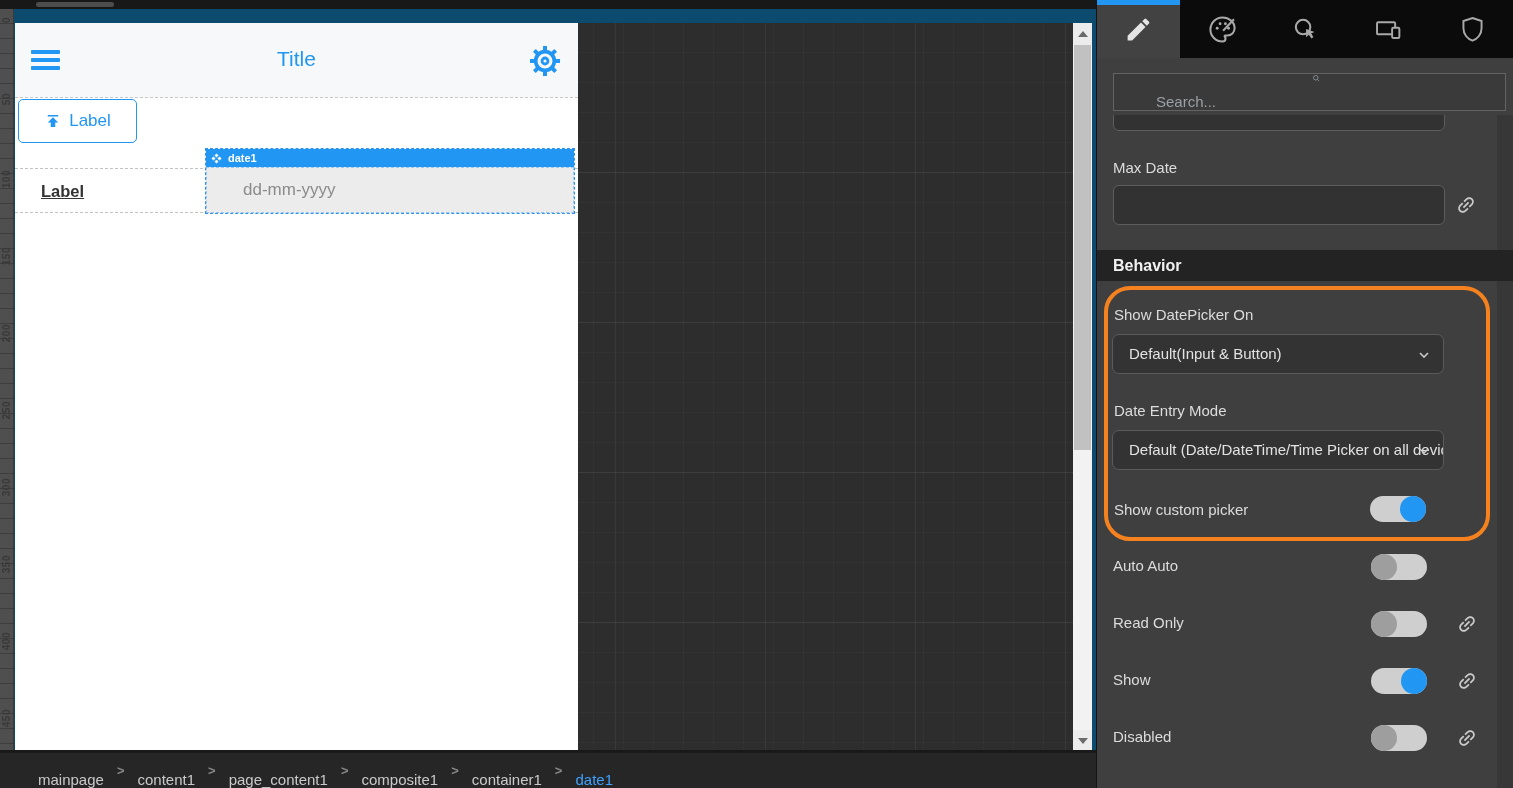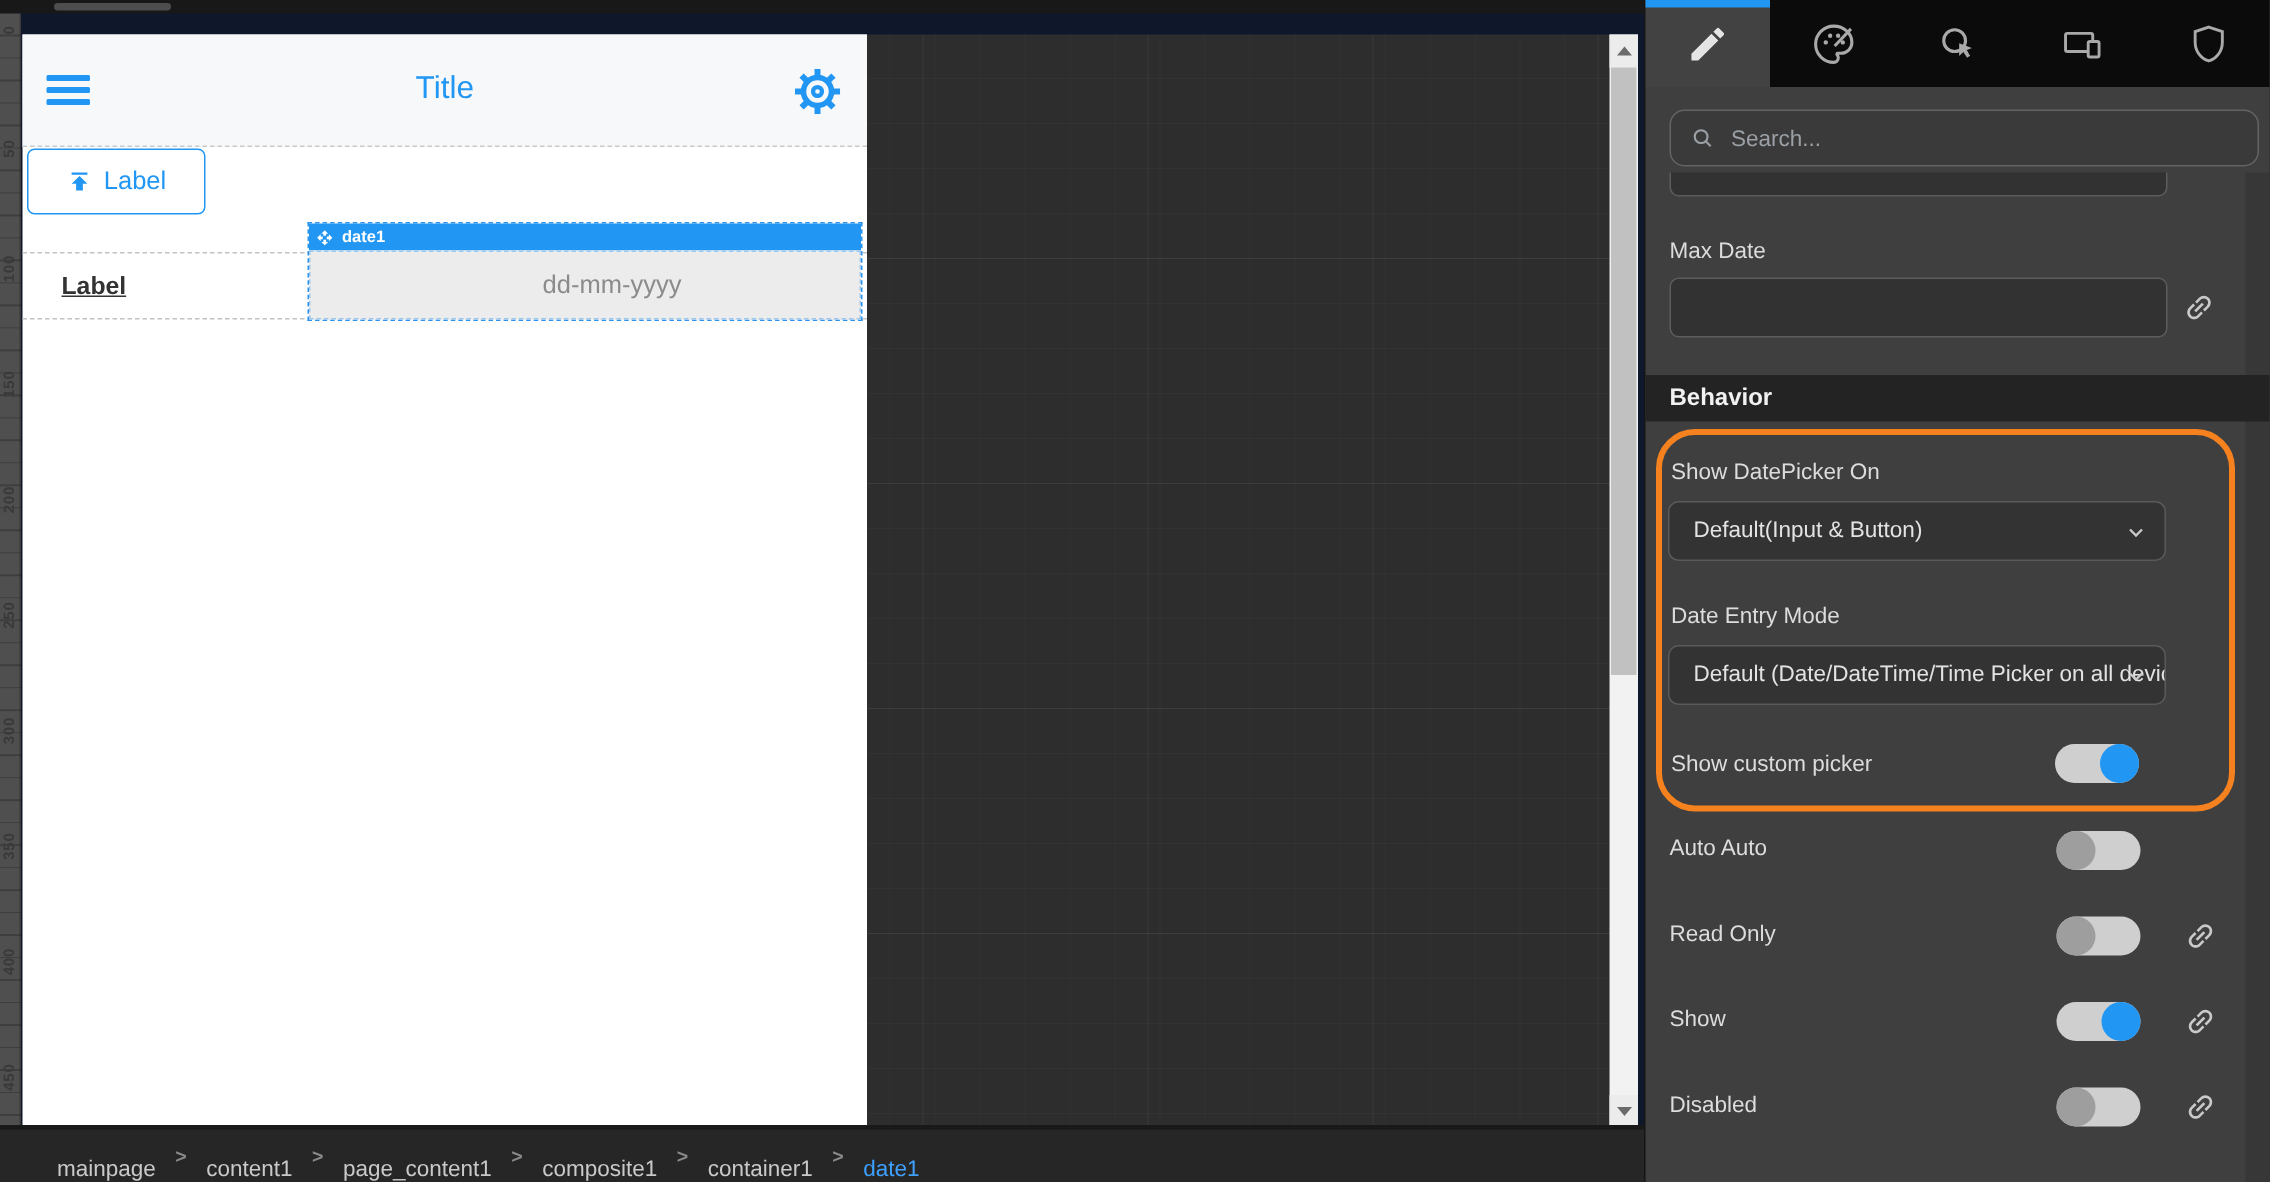--- a/index.html
+++ b/index.html
@@ -2,21 +2,21 @@
 <html><head>
 <meta charset="utf-8">
 <style>
   * { margin:0; padding:0; box-sizing:border-box; }
   html,body { width:1513px; height:788px; overflow:hidden;
     font-family:"Liberation Sans", sans-serif; background:#3f3f3f; }
   .abs { position:absolute; }
   #stage { position:relative; width:1513px; height:788px; background:#3f3f3f; }
 
   
-  #workspace { left:0; top:0; width:1096px; height:788px; background:#0f172a; }
+  #workspace { left:0; top:0; width:1096px; height:788px; background:#0c4a6e; }
   #top-hbar { left:0; top:0; width:1096px; height:9px; background:#181818; }
   #top-hbar .hthumb { position:absolute; left:36px; top:2px; width:78px; height:5px; background:#4d4d4d; border-radius:3px; }
   #vruler { left:0; top:9px; width:14px; height:741px; background:#4f4f4f; border-right:1px solid rgba(0,0,0,.25);
     background-image:repeating-linear-gradient(180deg, transparent 0 14px, rgba(0,0,0,.22) 14px 15px); }
   .rlabel { position:absolute; left:1px; width:12px; color:#393939; font-size:10px; font-weight:bold;
     writing-mode:vertical-rl; transform:rotate(180deg); letter-spacing:.5px; }
 
   
   #phone { left:15px; top:23px; width:563px; height:727px; background:#ffffff; }
   #phone-header { left:0; top:0; width:563px; height:75px; background:#f7f8f9; border-bottom:1px dashed #c9c9c9; }
@@ -26,21 +26,21 @@
   #gear { right:16px; top:21px; width:34px; height:34px; }
   #upload-btn { left:3px; top:76px; width:119px; height:44px; background:#fff; border:1px solid #2196f3;
     border-radius:5px; display:flex; align-items:center; justify-content:center; gap:7px;
     color:#2196f3; font-size:17px; cursor:pointer; }
   #label-row { left:0; top:145px; width:563px; height:45px; border-top:1px dashed #c2c2c2; border-bottom:1px dashed #c2c2c2; }
   #field-label { position:absolute; left:26px; top:0; line-height:44px; font-size:16.5px; font-weight:bold; color:#333;text-decoration:underline; }
   #date-widget { left:191px; top:126px; width:368px; outline:1px dashed #2f93ec; }
   #widget-titlebar { position:relative; height:18px; background:#2196f3; display:flex; align-items:center; gap:6px; padding-left:5px; }
   #widget-titlebar span { color:#fff; font-size:11px; font-weight:bold; }
   #date-input { position:relative; height:46px; background:#ececec; border:1px dashed #9cc7f0; }
-  #date-input .ph { line-height:44px; padding-left:36px; font-size:17px; color:#8b8b8b;text-align:center; }
+  #date-input .ph { line-height:44px; padding-left:36px; font-size:17px; color:#8b8b8b; }
 
   
   #grid { left:578px; top:23px; width:495px; height:727px; background-color:#2d2d2d;
     background-image:
       linear-gradient(rgba(255,255,255,.055) 1px, transparent 1px),
       linear-gradient(90deg, rgba(255,255,255,.055) 1px, transparent 1px),
       linear-gradient(rgba(255,255,255,.025) 1px, transparent 1px),
       linear-gradient(90deg, rgba(255,255,255,.025) 1px, transparent 1px);
     background-size:150px 150px,150px 150px,30px 30px,30px 30px;
     background-position:0 149px,37px 0,0 29px,15px 0; }
@@ -64,21 +64,21 @@
   
   #panel { left:1096px; top:0; width:417px; height:788px; background:#3f3f3f; border-left:1px solid #151515; }
   #tabbar { position:absolute; left:0; top:0; width:417px; height:58px; background:#0b0b0b; display:flex; }
   .tab { position:relative; flex:1; display:flex; align-items:center; justify-content:center; cursor:pointer; }
   .tab svg { width:29px; height:29px; }
   .tab.active { background:#424242; }
   .tab.active::before { content:""; position:absolute; left:0; top:0; right:0; height:5px; background:#2196f3; }
 
   #search-row { position:absolute; left:0; top:58px; width:417px; height:57px; }
   #search-box { position:absolute; left:16px; top:15px; width:393px; height:38px; background:#3a3a3a;
-    border:1px solid #636363; border-radius:10px; display:flex; align-items:center; gap:10px; padding-left:13px; }
+    border:1px solid #636363; border-radius:0; display:flex; align-items:center; gap:10px; padding-left:13px;flex-direction:column; }
   #search-box input { background:transparent; border:none; outline:none; color:#ddd; font-size:15px; width:320px;
     font-family:"Liberation Sans", sans-serif; }
   #search-box input::placeholder { color:#9aa0a6; }
 
   #props-scroll { position:absolute; left:0; top:115px; width:417px; height:673px; overflow:hidden; }
   #props-gutter { position:absolute; right:0; top:0; width:17px; height:100%; background:#373737; }
   .prop-label { position:absolute; font-size:15px; color:#dcdcdc; }
   .dark-input { position:absolute; height:40px; background:#323232; border:1px solid #5d5d5d; border-radius:6px; }
   #partial-input { left:16px; top:-30px; width:332px; height:46px; }
   #maxdate-label { left:16px; top:44px; }

